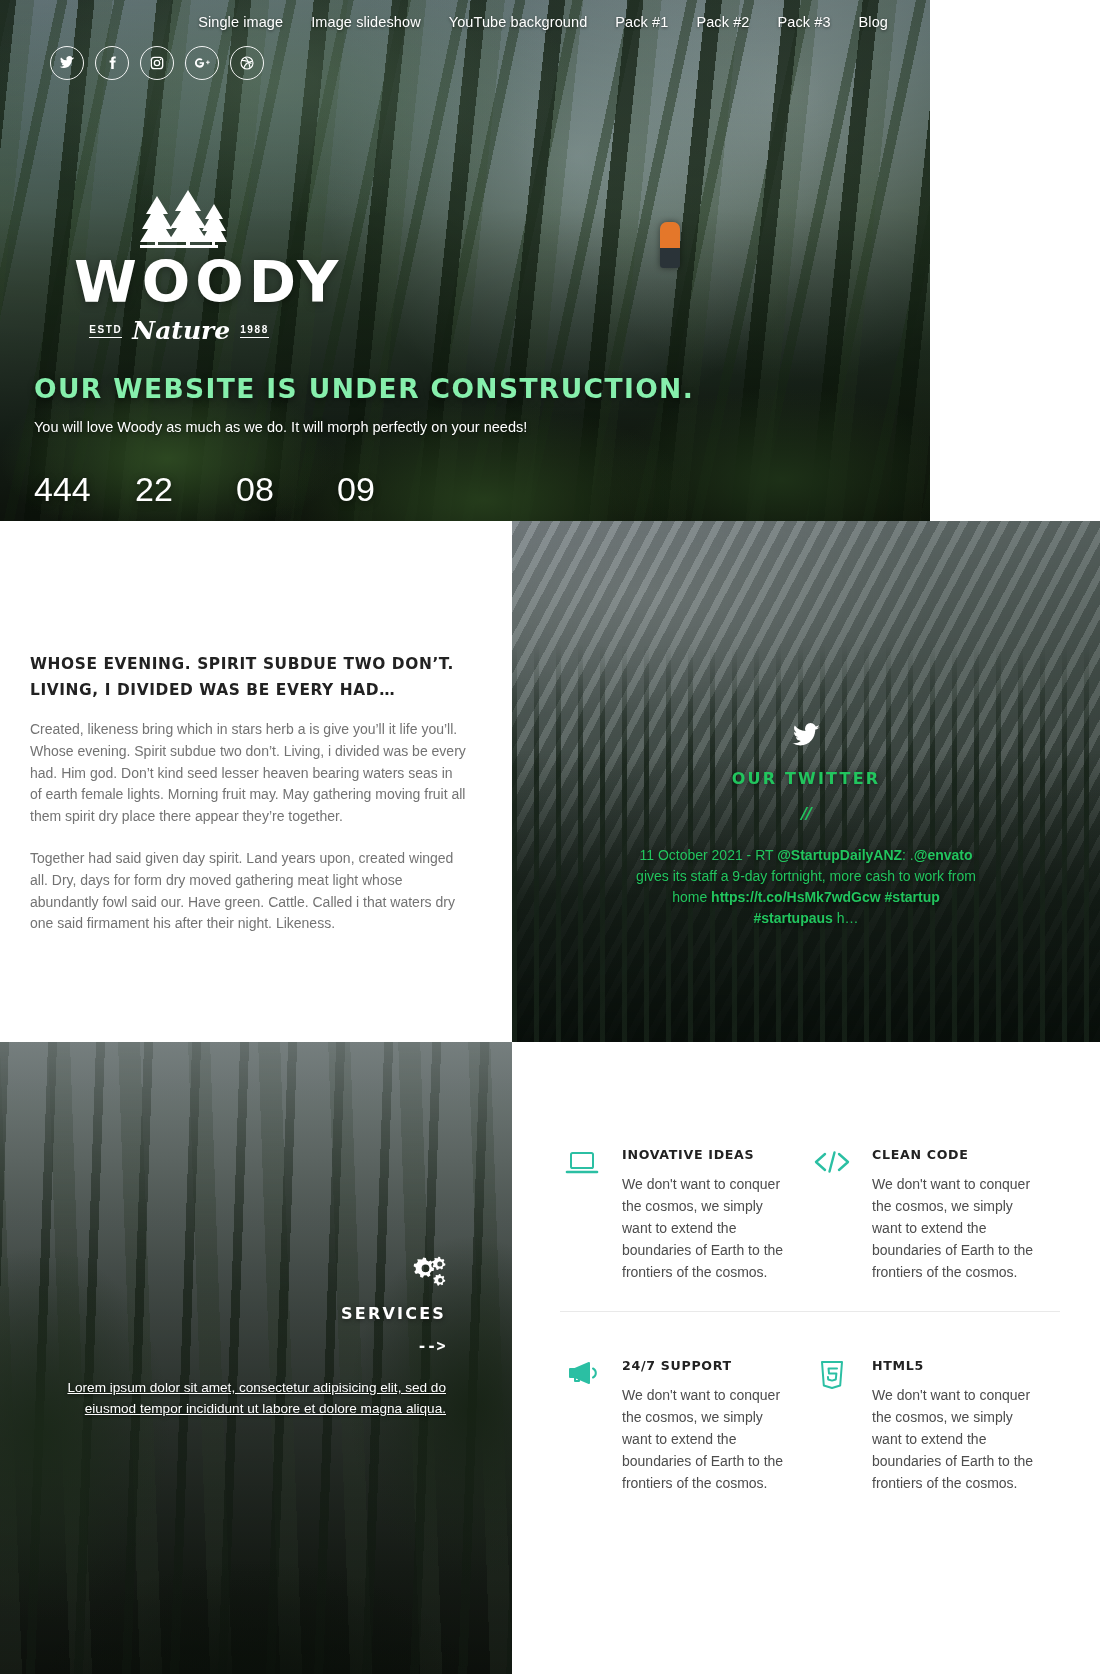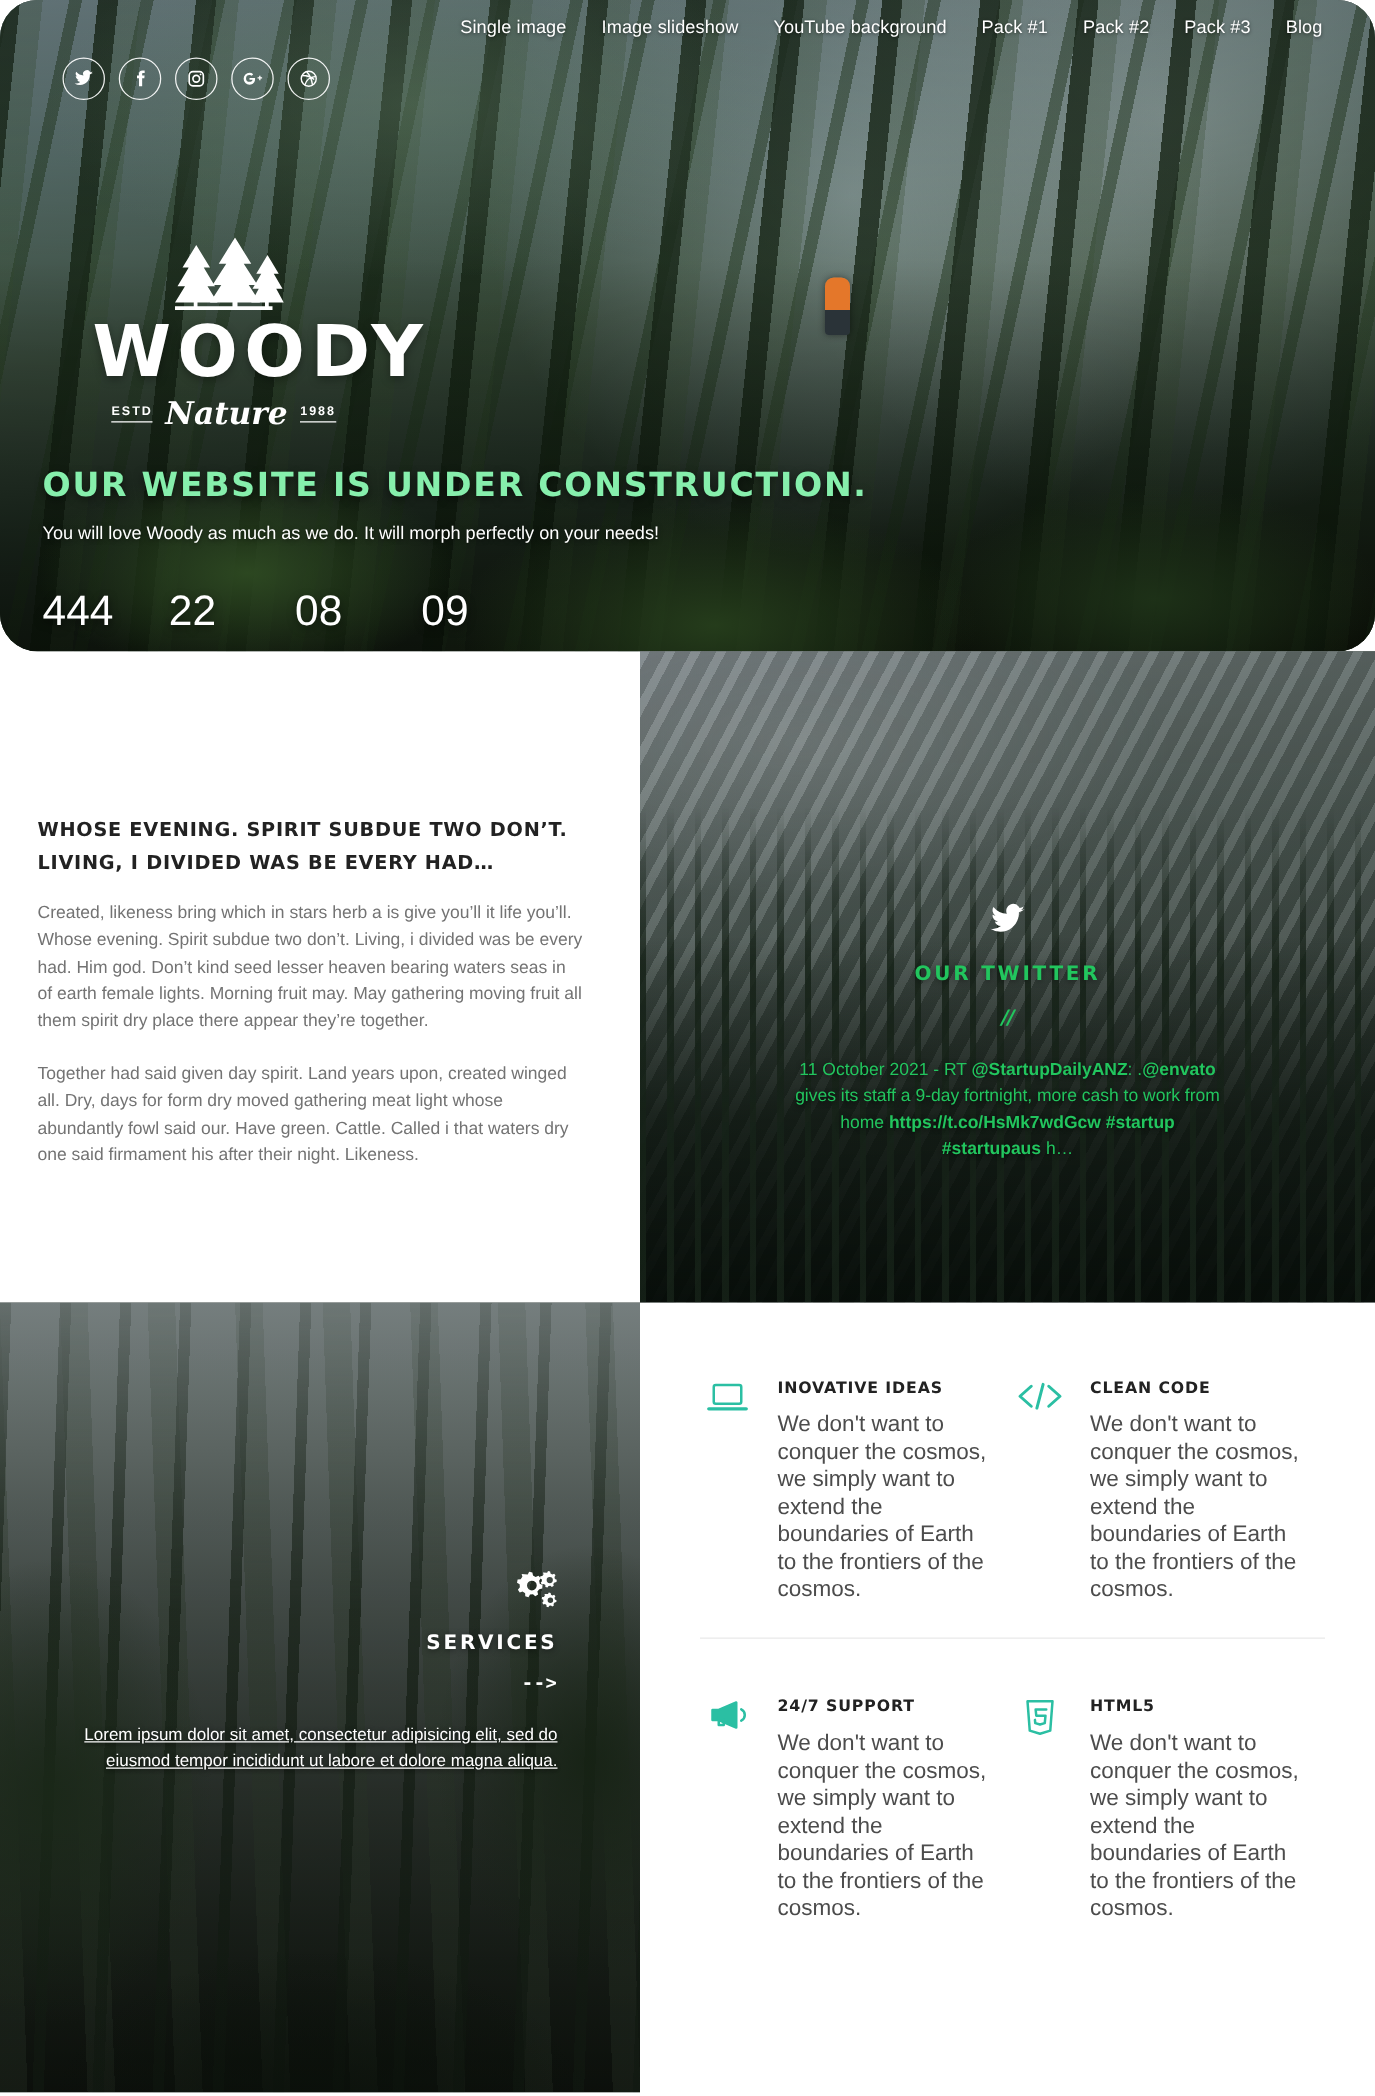--- a/index.html
+++ b/index.html
@@ -7,25 +7,24 @@
     width: 1100px;
     background: #ffffff;
     font-family: "Liberation Sans", sans-serif;
     -webkit-font-smoothing: antialiased;
   }
   body { width: 1100px; overflow-x: hidden; }
 
   
   .hero {
     position: relative;
-    width: 1100px;
+    width: 930px;
     height: 521px;
     overflow: hidden;
     background: #1d2a22;
-    border-radius: 30px;
   }
   .hero-bg {
     position: absolute; inset: 0;
     background:
       radial-gradient(circle at 62% 30%, rgba(176,196,198,0.55) 0%, rgba(176,196,198,0) 38%),
       radial-gradient(circle at 85% 18%, rgba(198,214,214,0.50) 0%, rgba(198,214,214,0) 32%),
       linear-gradient(175deg, #7b9196 0%, #5d7571 22%, #3c4f3f 48%, #233326 72%, #16200f 100%);
   }
   
   .hero-bg::before {
@@ -279,21 +278,21 @@
   }
   .sv-text {
     margin-top: 22px;
     font-size: 13.6px; line-height: 21px;
     text-shadow: 0 1px 4px rgba(0,0,0,.65);
     text-decoration: underline;
   }
 
   .featurespane {
     width: 588px; background: #fff;
-    padding: 60px 40px 0 48px;
+    padding: 105px 40px 0 48px;
   }
   .feat-row { display: flex; }
   .feat-row.second { margin-top: 28px; padding-top: 46px; border-top: 1px solid #e9e9e9; }
   .feat {
     width: 50%;
     display: flex;
     gap: 18px;
     padding-right: 16px;
   }
   .feat-ico {
@@ -304,21 +303,21 @@
   .feat-ico svg { display: block; }
   .feat-title {
     font-family: "DejaVu Sans", sans-serif;
     font-weight: 700;
     font-size: 12.6px;
     letter-spacing: .7px;
     color: #222;
   }
   .feat-desc {
     margin-top: 11px;
-    font-size: 18px;
+    font-size: 14px;
     line-height: 22px;
     color: #4c4c4c;
   }
 </style>
 </head>
 <body>
 
 <section class="hero">
   <div class="hero-bg"></div>
   <div class="hero-figure"></div>

